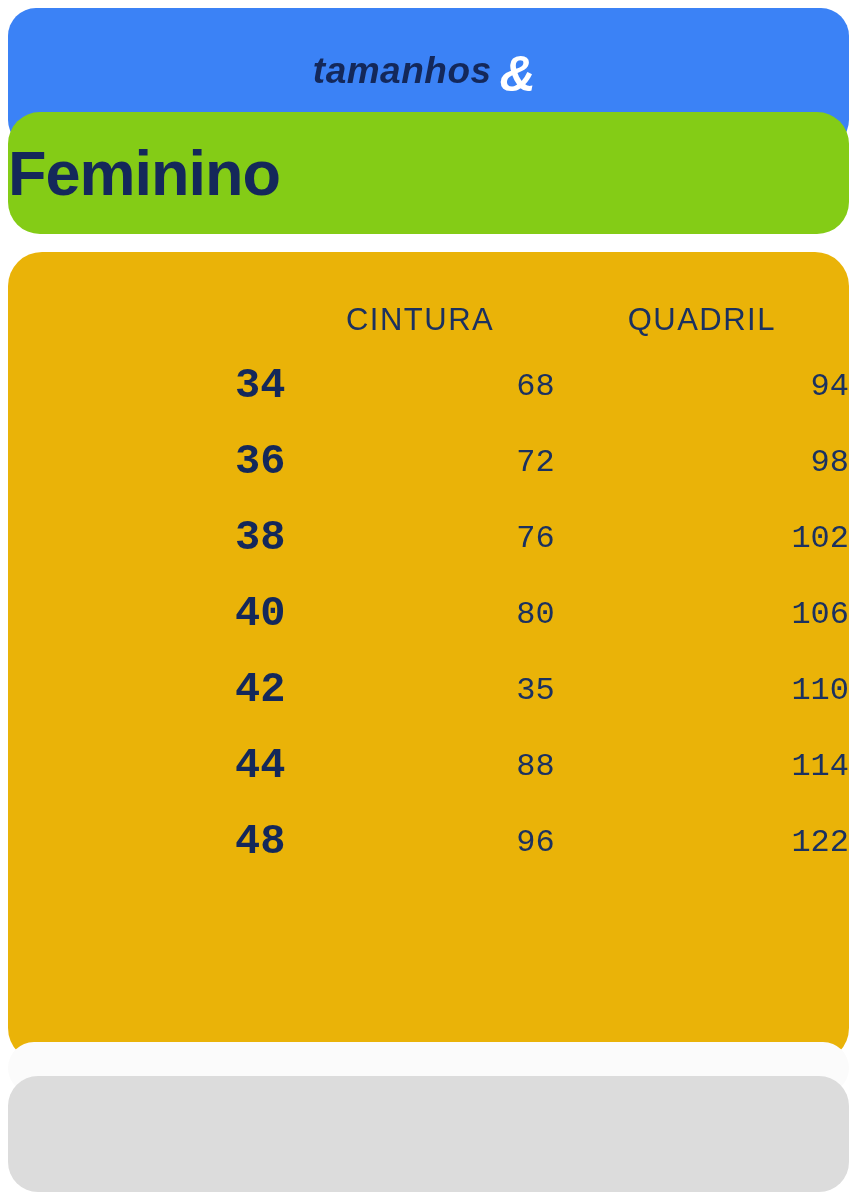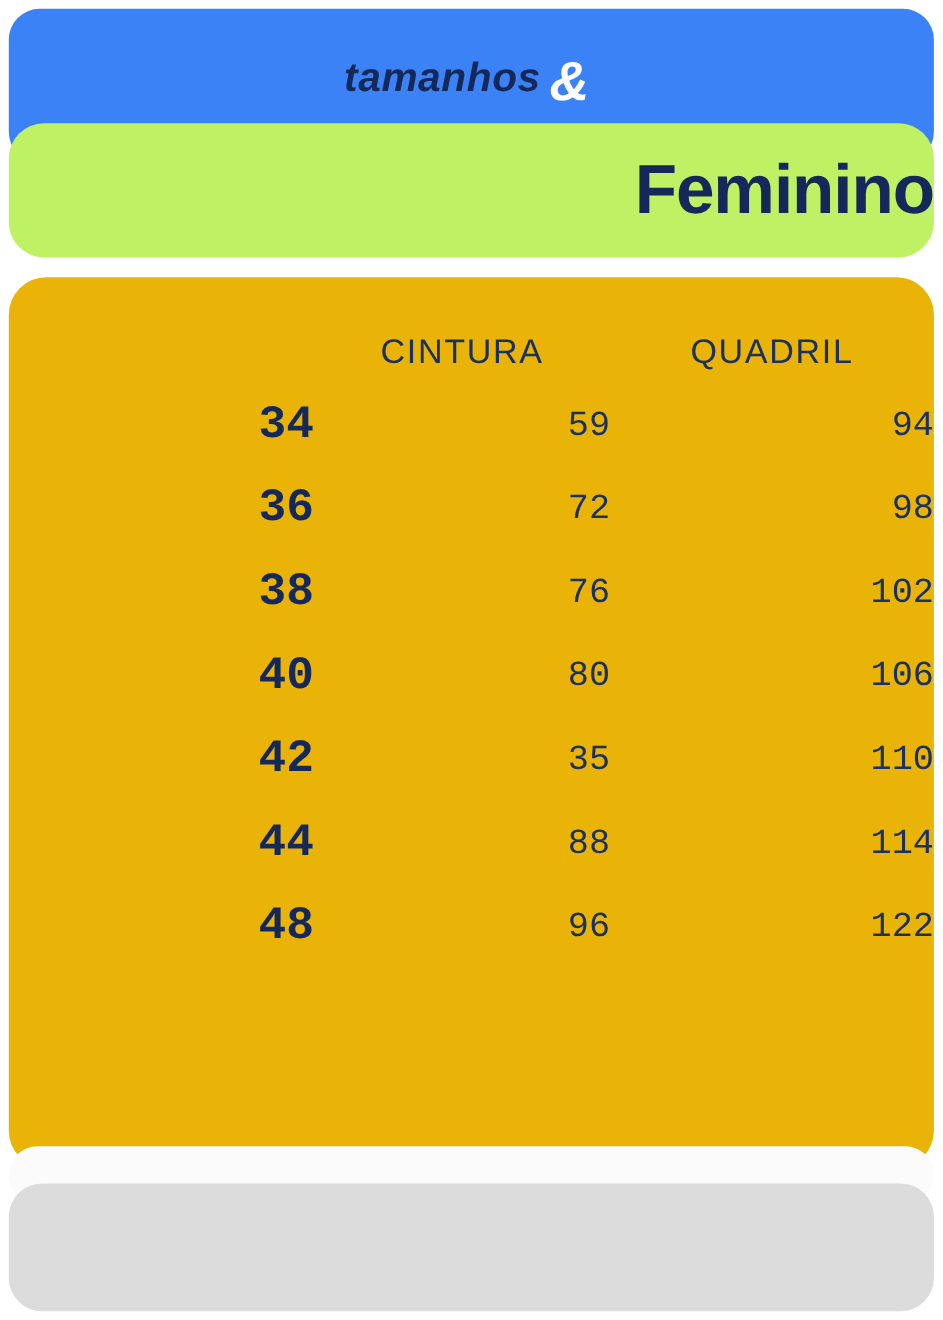--- a/index.html
+++ b/index.html
@@ -59,25 +59,25 @@
     top: 3px;
   }
 
   
   .title-card {
     position: absolute;
     left: 8px;
     top: 112px;
     width: 841px;
     height: 122px;
-    background: #bef264;
+    background: #84cc16;
     border-radius: 32px;
     display: flex;
     align-items: center;
-    justify-content: flex-end;
+    justify-content: flex-start;
   }
   .title-card-text {
     font-size: 63px;
     font-weight: bold;
     letter-spacing: -1px;
     color: #14285a;
     line-height: 1;
   }
 
   
@@ -180,21 +180,21 @@
       <thead>
         <tr>
           <th class="h-size"></th>
           <th>CINTURA</th>
           <th>QUADRIL</th>
         </tr>
       </thead>
       <tbody>
         <tr>
           <td class="cell-size">34</td>
-          <td class="cell-val">59</td>
+          <td class="cell-val">68</td>
           <td class="cell-val">94</td>
         </tr>
         <tr>
           <td class="cell-size">36</td>
           <td class="cell-val">72</td>
           <td class="cell-val">98</td>
         </tr>
         <tr>
           <td class="cell-size">38</td>
           <td class="cell-val">76</td>

